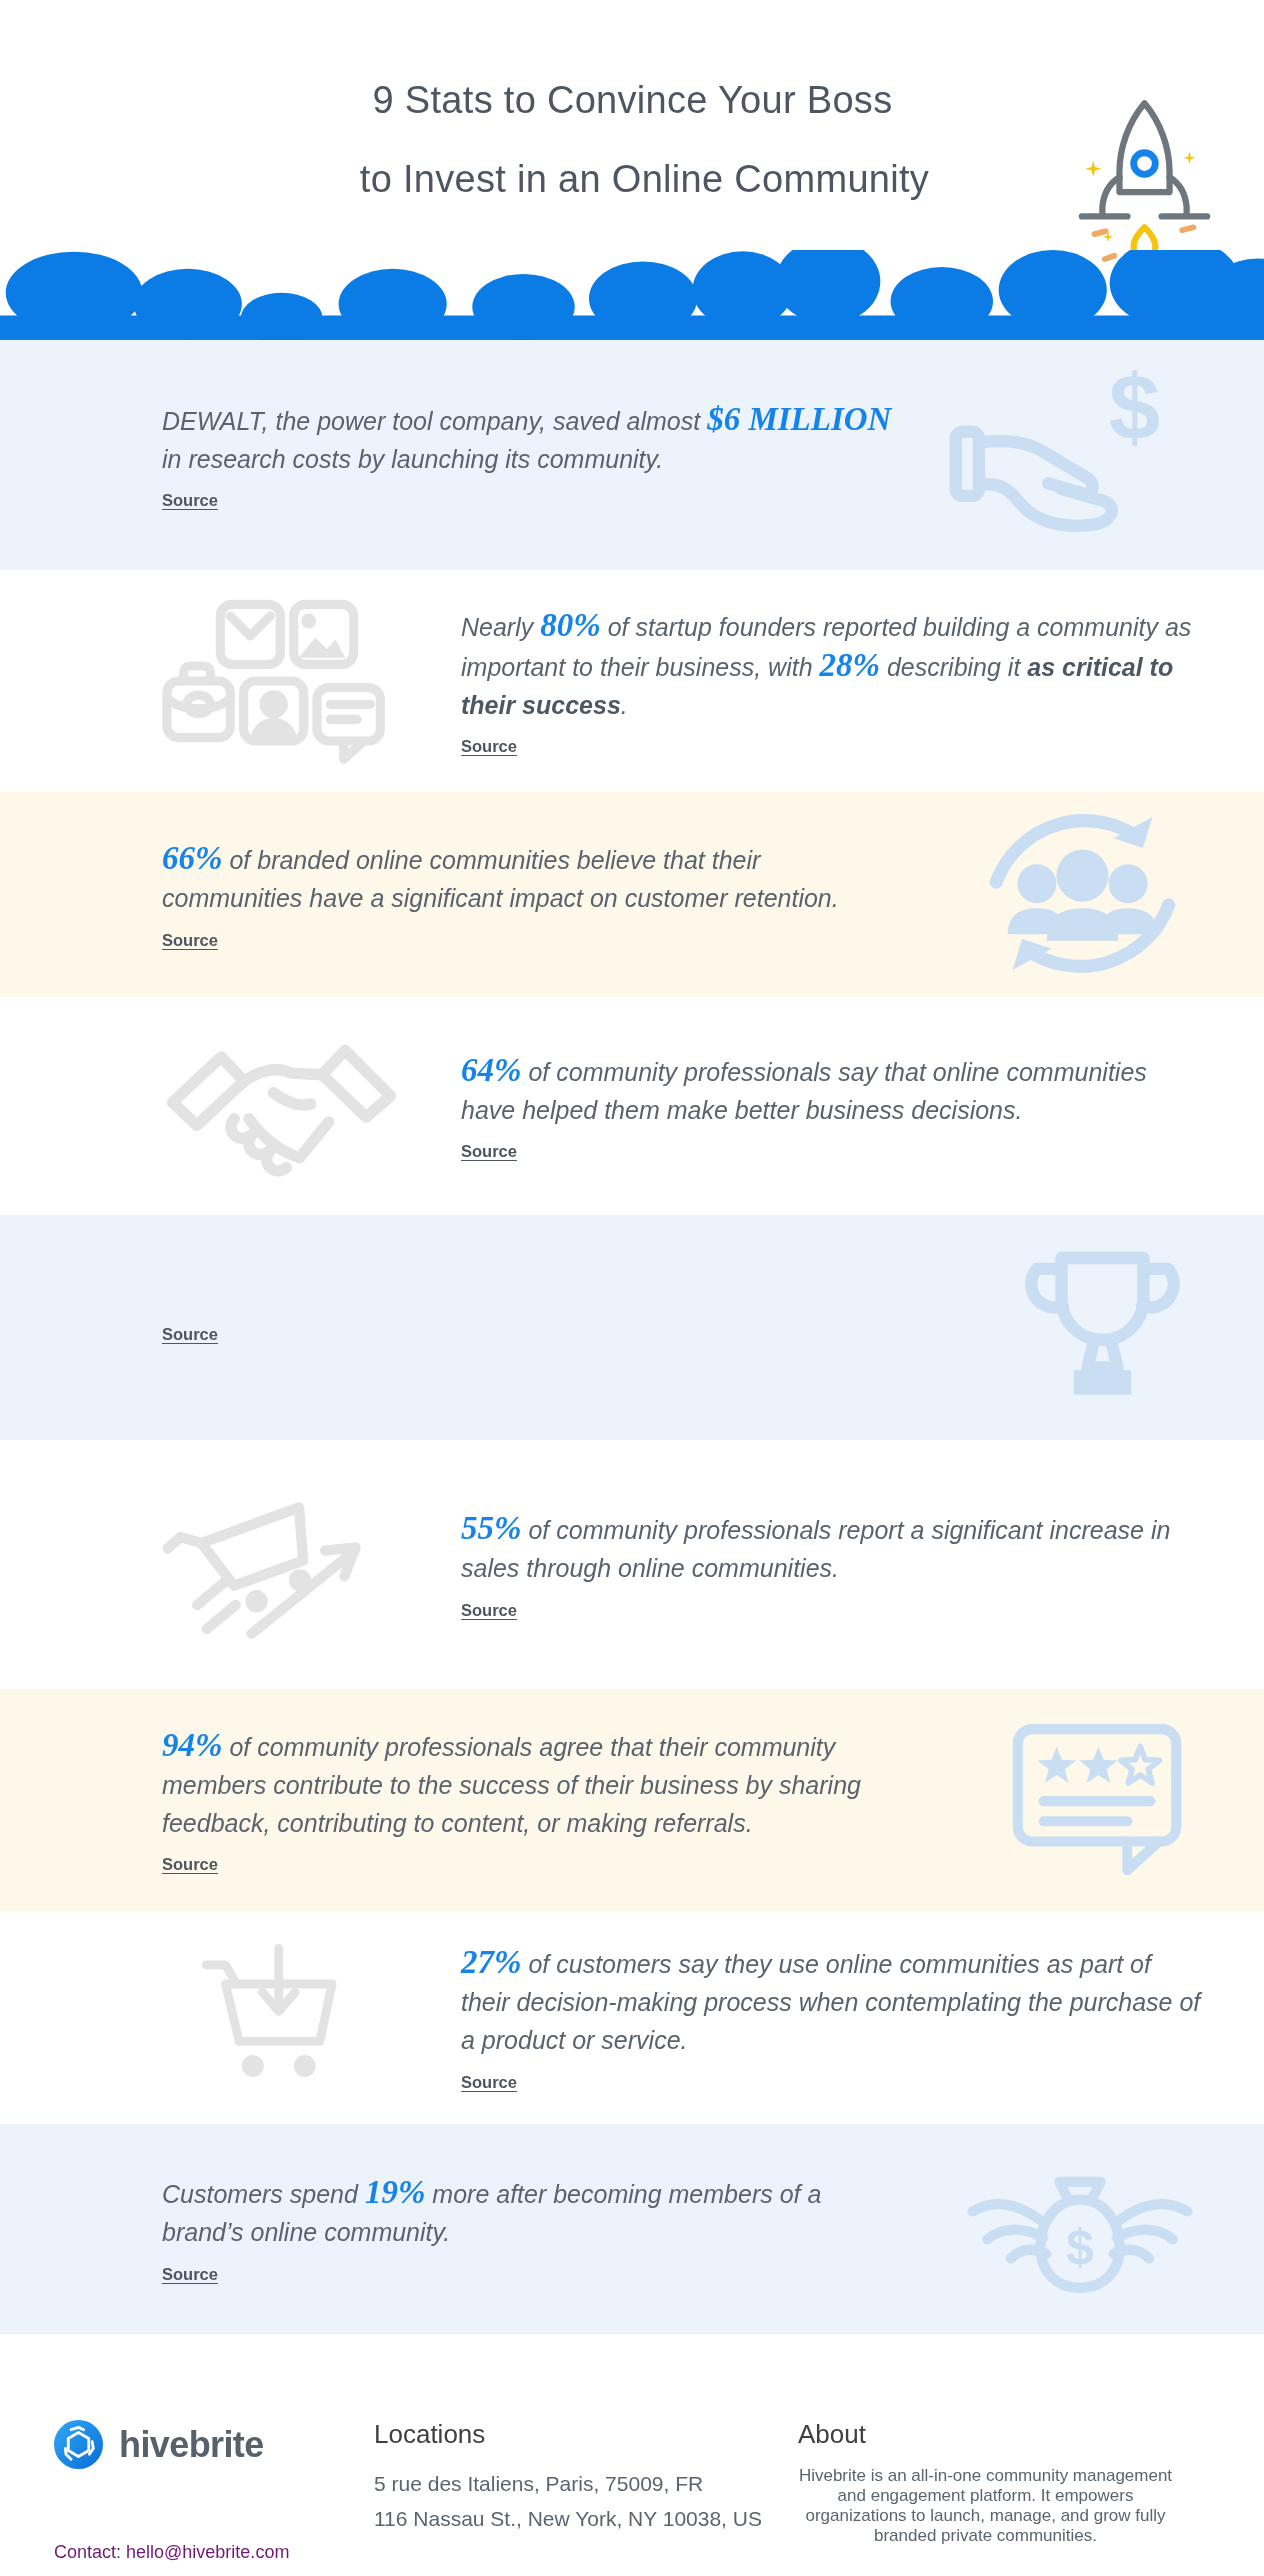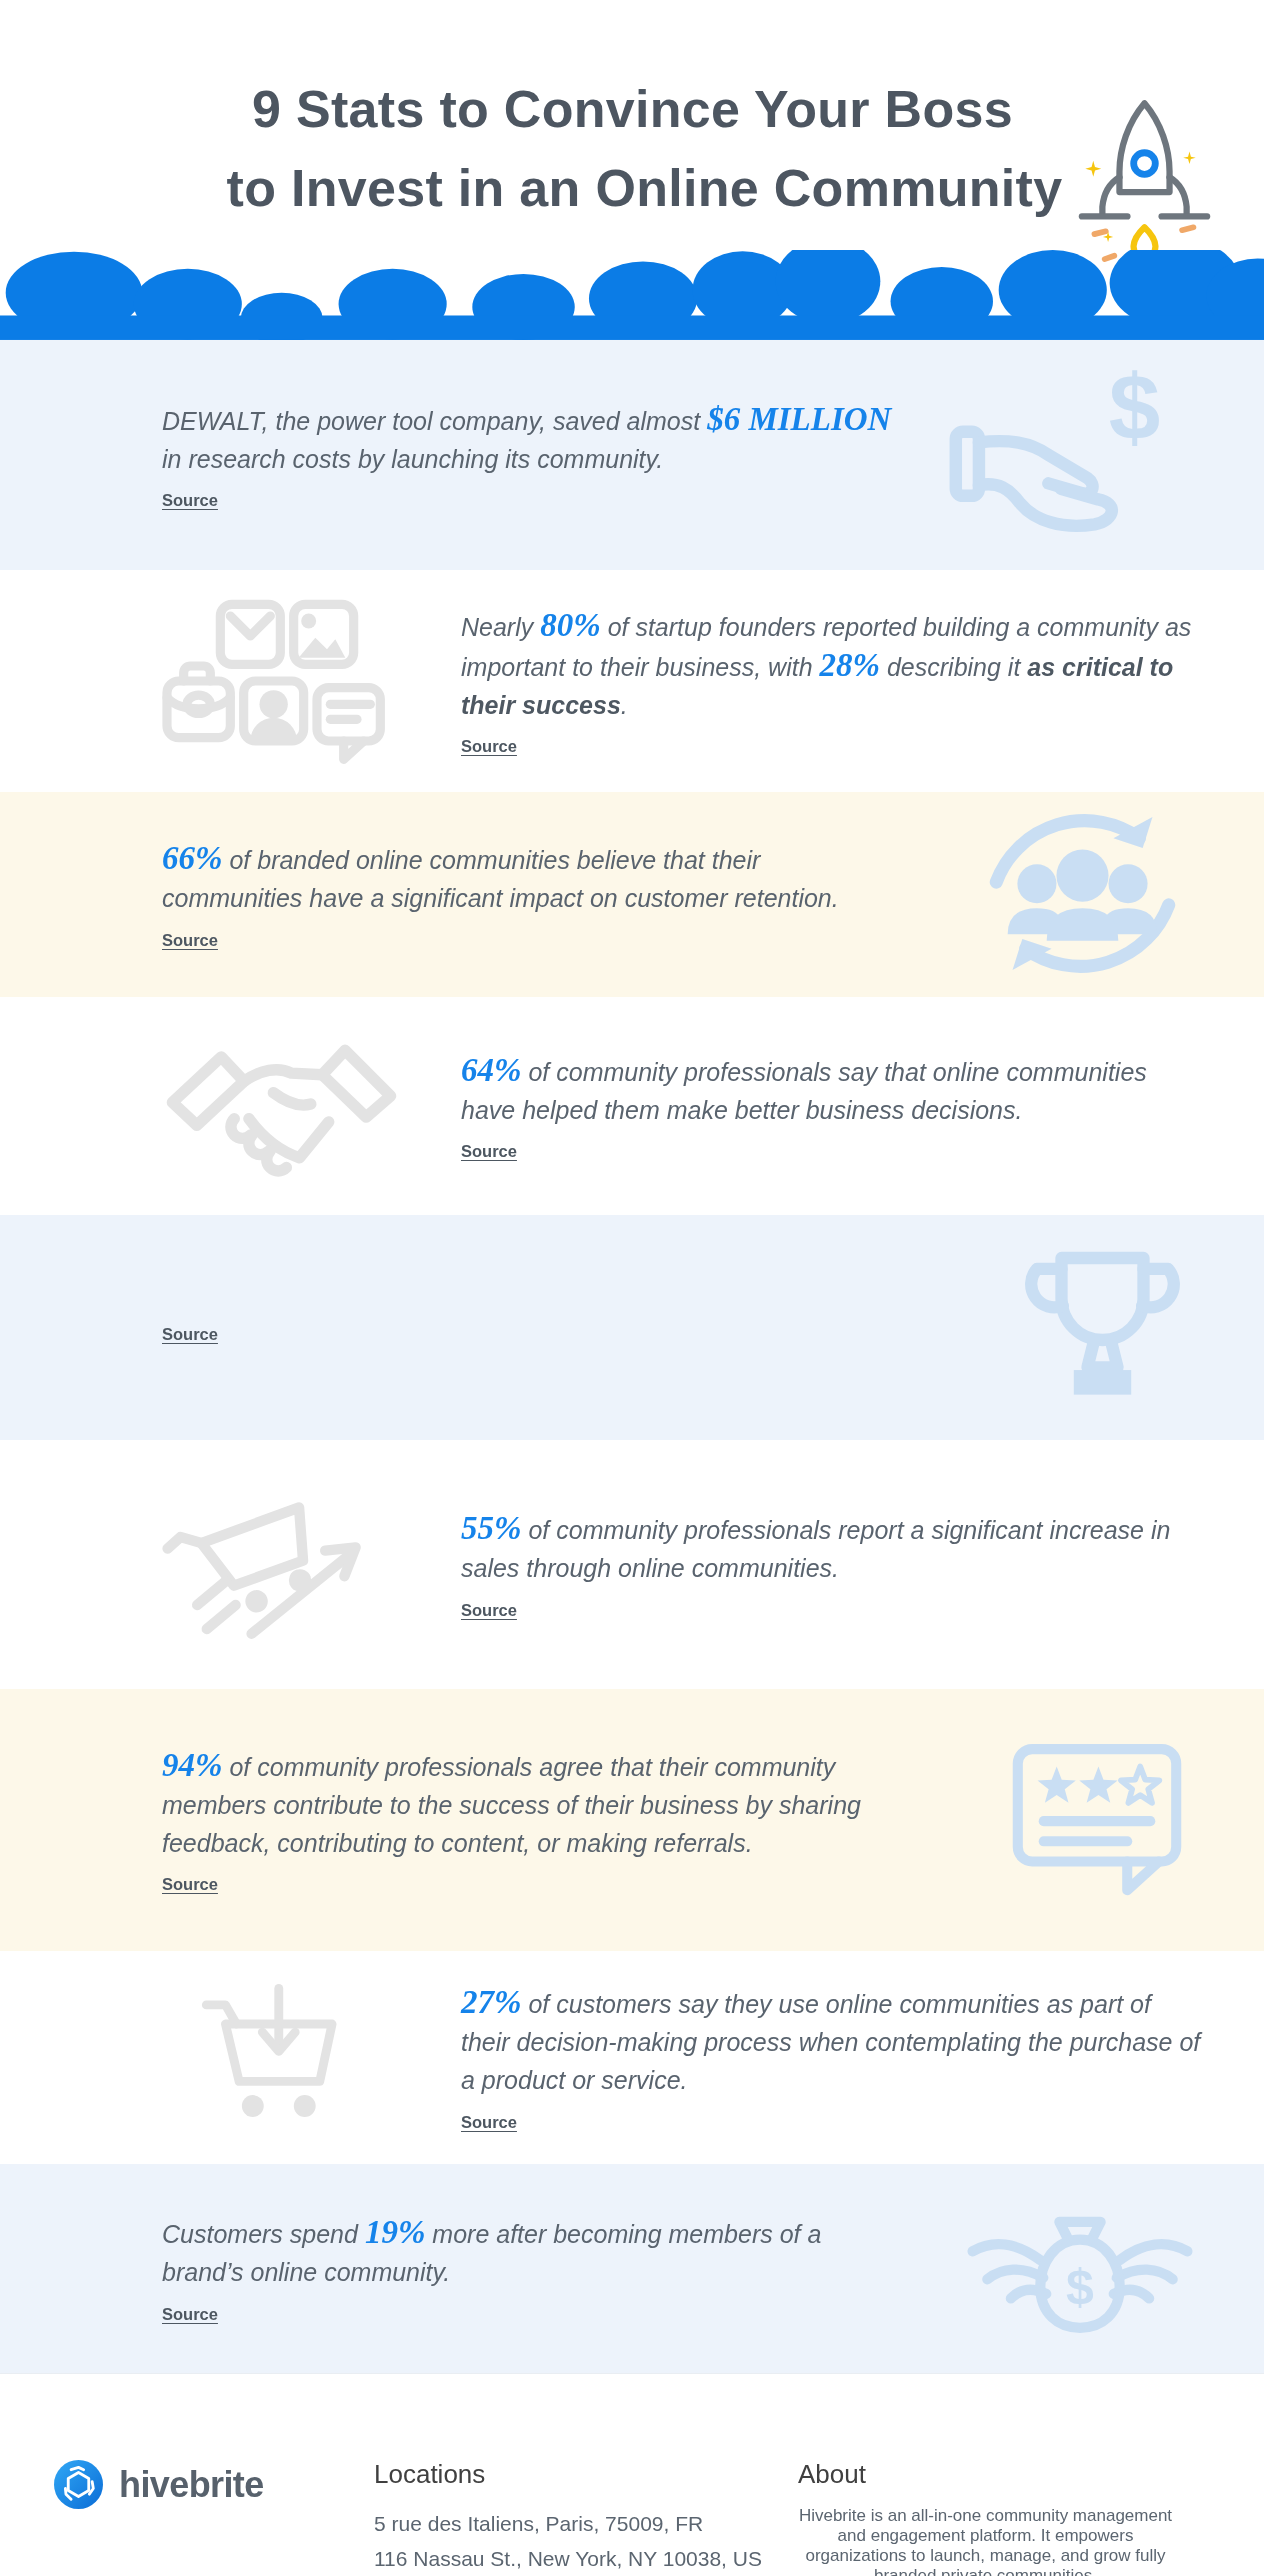--- a/index.html
+++ b/index.html
@@ -1,21 +1,21 @@
 <!DOCTYPE html>
 <html style="font-size:9px"><head>
 <meta charset="utf-8">
 <style>
   html,body{margin:0;padding:0;}
   body{font-family:"Liberation Sans",sans-serif;background:#ffffff;}
   .page{position:relative;width:1265px;height:2576px;background:#ffffff;overflow:hidden;}
 
   
   .header{position:relative;width:100%;height:340px;background:#ffffff;}
-  .title{position:absolute;width:100%;text-align:center;font-size:52px;font-weight:bold;color:#4d5661;letter-spacing:0.3px;}
+  .title{position:absolute;width:100%;text-align:center;font-size:38px;font-weight:normal;color:#4d5661;letter-spacing:0.3px;}
   .title.l1{top:79px;}
   .title.l2{top:158px;padding-left:12px;}
   .rocket{position:absolute;left:1059px;top:85px;}
   .wave{position:absolute;left:0;bottom:0;}
 
   
   .stat{display:flex;align-items:center;width:100%;}
   .t-left .txt{margin-left:162px;width:740px;}
   .t-left .icn{margin-left:auto;margin-right:60px;}
   .t-right .icn{margin-left:142px;width:279px;display:flex;justify-content:center;}
@@ -204,21 +204,21 @@
         <path d="M22,80 L40,65"></path>
         <path d="M28,95 L46,80"></path>
       </svg>
     </div>
     <div class="txt">
       <p class="body"><span class="num">55%</span><span> of community professionals report a significant increase in sales through online communities.</span></p>
       <a class="source">Source</a>
     </div>
   </section>
 
-  <section class="stat t-left" style="height:262px;background:#fdf8e9">
+  <section class="stat t-left" style="height:222px;background:#fdf8e9">
     <div class="txt">
       <p class="body"><span class="num">94%</span><span> of community professionals agree that their community members contribute to the success of their business by sharing feedback, contributing to content, or making referrals.</span></p>
       <a class="source">Source</a>
     </div>
     <div class="icn">
       <svg width="216" height="182" viewBox="0 0 150 125" fill="none" stroke="#c9def3" stroke-width="7" stroke-linecap="round" stroke-linejoin="round">
         <rect x="20" y="14" width="110" height="78" rx="10"></rect>
         <path d="M96,92 L96,112 L118,92"></path>
         <polygon transform="translate(47 40)" points="0,-14 3.5,-4.8 13.3,-4.3 5.6,1.8 8.2,11.3 0,5.9 -8.2,11.3 -5.6,1.8 -13.3,-4.3 -3.5,-4.8" fill="#c9def3" stroke="none"></polygon>
         <polygon transform="translate(76 40)" points="0,-14 3.5,-4.8 13.3,-4.3 5.6,1.8 8.2,11.3 0,5.9 -8.2,11.3 -5.6,1.8 -13.3,-4.3 -3.5,-4.8" fill="#c9def3" stroke="none"></polygon>

